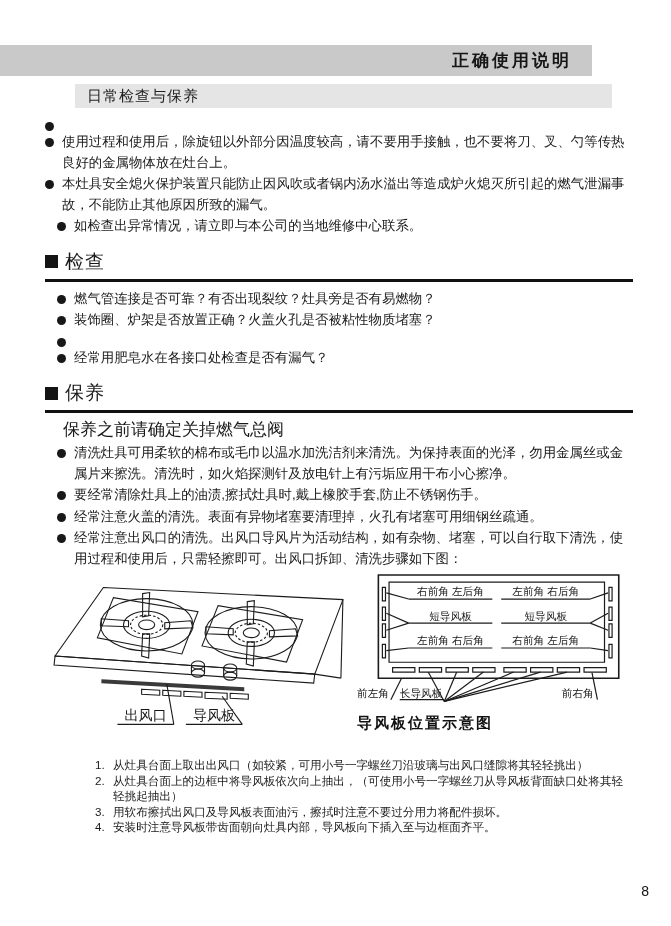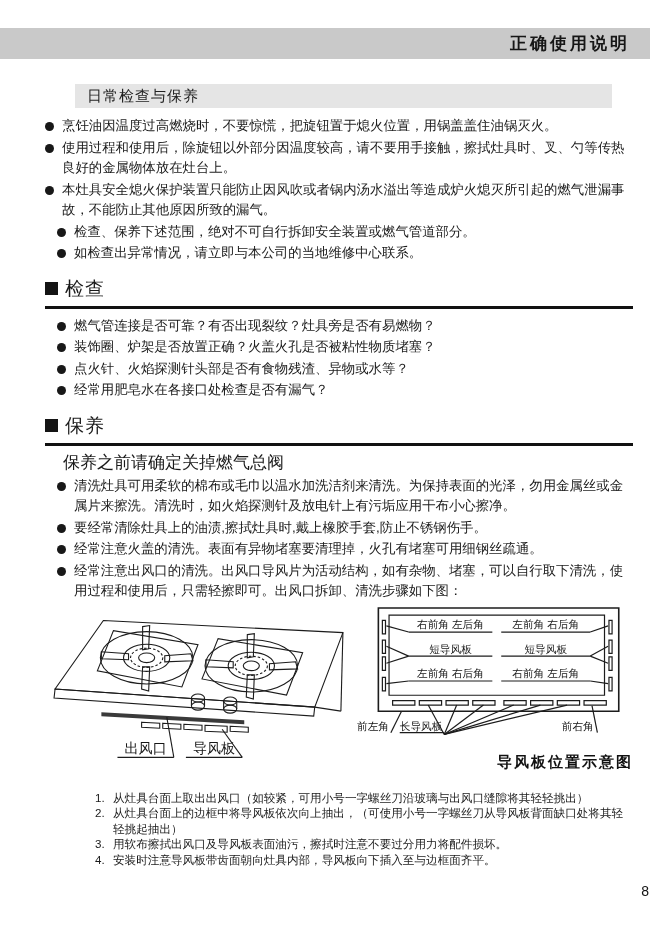--- a/index.html
+++ b/index.html
@@ -6,22 +6,22 @@
   .page{
     position:relative;
     width:671px;height:926px;
     background:#fff;
     color:var(--ink,#1a1a1a);
     font-family:"Liberation Sans","DejaVu Sans",sans-serif;
     overflow:hidden;
     box-sizing:border-box;
   }
   .header-bar{
-    position:absolute;left:0;top:28px;
-    width:650px;height:31px;
+    position:absolute;left:0;top:45px;
+    width:592px;height:31px;
     background:var(--header-bar,#c9c9c9);
     display:flex;align-items:center;justify-content:flex-end;
     padding-right:20px;box-sizing:border-box;
   }
   .header-bar .title{font-size:17px;font-weight:bold;letter-spacing:3px;color:#161616;}
   .topic-bar{
     position:absolute;left:75px;top:84px;
     width:537px;height:24px;
     background:var(--topic-bar,#e5e5e5);
     display:flex;align-items:center;
@@ -48,22 +48,22 @@
     padding:3px 0 4px 0;
     margin:9px 0 7px 0;
   }
   .sq{flex:0 0 auto;width:13px;height:13px;background:#141414;}
   .sub{margin-left:12px;}
   .note{font-size:17px;line-height:20px;margin:2px 0 3px 18px;}
   .figs{display:flex;margin-top:4px;}
   .fig-left{width:312px;flex:0 0 auto;text-align:right;}
   .fig-right{width:276px;flex:0 0 auto;margin-left:0;}
   .fig-caption{
-    text-align:right;font-weight:bold;font-size:15px;
-    letter-spacing:2px;margin-top:9px;color:#111;
+    text-align:left;font-weight:bold;font-size:15px;
+    letter-spacing:2px;margin-top:3px;color:#111;
   }
   svg text{fill:#161616;font-family:"Liberation Sans","DejaVu Sans",sans-serif;}
   .steps{margin:8px 0 0 50px;}
   .step{display:flex;font-size:11.6px;line-height:15.5px;}
   .step .num{flex:0 0 18px;}
   .step .txt{flex:1;}
   .page-num{
     position:absolute;right:22px;bottom:27px;
     font-size:14px;color:#111;
   }
@@ -80,37 +80,32 @@
 
   <div class="topic-bar">
     <span>日常检查与保养</span>
   </div>
 
   <div class="content">
 
     <ul class="blist">
       <li>
           <span class="dot"></span>
-          <span>烹饪油因温度过高燃烧时，不要惊慌，把旋钮置于熄火位置，用锅盖盖住油锅灭火。</span>
-        </li>
-      <li>
-          <span class="dot"></span>
-          <span>使用过程和使用后，除旋钮以外部分因温度较高，请不要用手接触，擦拭灶具时、叉、勺等传热良好的金属物体放在灶台上。</span>
+        </li>
+      <li>
+          <span class="dot"></span>
+          <span>使用过程和使用后，除旋钮以外部分因温度较高，请不要用手接触，也不要将刀、叉、勺等传热良好的金属物体放在灶台上。</span>
         </li>
       <li>
           <span class="dot"></span>
           <span>本灶具安全熄火保护装置只能防止因风吹或者锅内汤水溢出等造成炉火熄灭所引起的燃气泄漏事故，不能防止其他原因所致的漏气。</span>
         </li>
     </ul>
 
     <ul class="blist sub">
-      <li>
-          <span class="dot"></span>
-          <span>检查、保养下述范围，绝对不可自行拆卸安全装置或燃气管道部分。</span>
-        </li>
       <li>
           <span class="dot"></span>
           <span>如检查出异常情况，请立即与本公司的当地维修中心联系。</span>
         </li>
     </ul>
 
     <div class="sec-head">
       <span class="sq"></span>
       <span>检查</span>
     </div>
@@ -118,21 +113,20 @@
       <li>
           <span class="dot"></span>
           <span>燃气管连接是否可靠？有否出现裂纹？灶具旁是否有易燃物？</span>
         </li>
       <li>
           <span class="dot"></span>
           <span>装饰圈、炉架是否放置正确？火盖火孔是否被粘性物质堵塞？</span>
         </li>
       <li>
           <span class="dot"></span>
-          <span>点火针、火焰探测针头部是否有食物残渣、异物或水等？</span>
         </li>
       <li>
           <span class="dot"></span>
           <span>经常用肥皂水在各接口处检查是否有漏气？</span>
         </li>
     </ul>
 
     <div class="sec-head">
       <span class="sq"></span>
       <span>保养</span>

